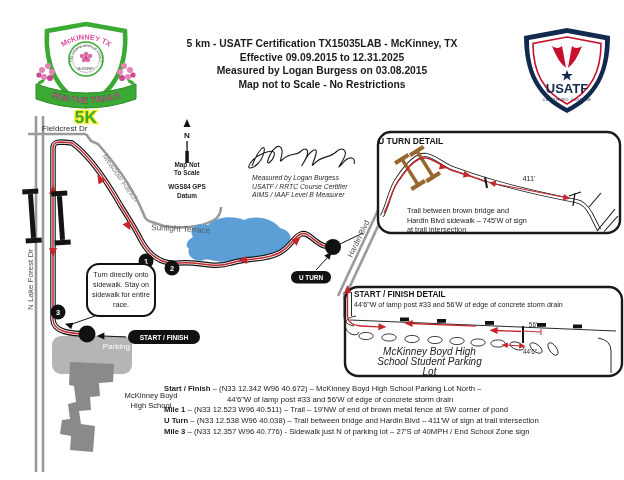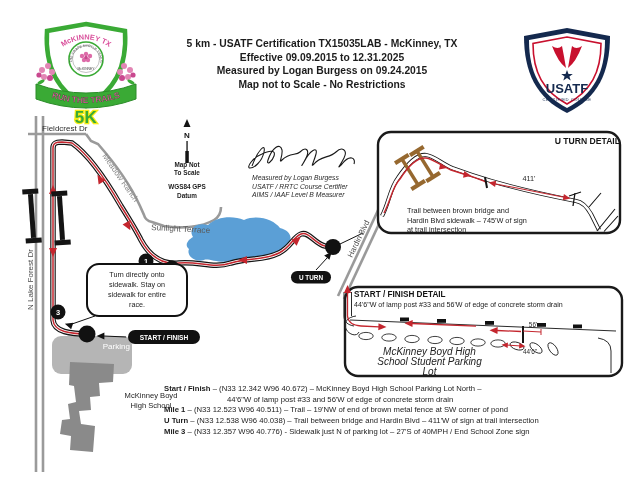--- a/index.html
+++ b/index.html
@@ -8,28 +8,28 @@
   .abs{position:absolute;}
   #map-svg{position:absolute;left:0;top:0;z-index:0;}
   .txt{position:absolute;z-index:2;}
   .title-block{left:140px;top:37px;width:364px;text-align:center;
                font-size:10.3px;font-weight:bold;line-height:13.5px;color:#1c1c1c;}
   .north-note{left:163px;top:161px;width:48px;text-align:center;
               font-size:6.4px;font-weight:bold;line-height:8.2px;color:#1c1c1c;}
   .north-note .gap{height:6px;}
   .cert-lines{left:252px;top:174px;font-size:6.8px;font-style:italic;
               line-height:8.7px;color:#2a2a2a;}
-  .callout{left:86px;top:263px;width:58px;padding:5px 20px;border:2.4px solid #111;
+  .callout{left:86px;top:263px;width:58px;padding:5px 4px;border:2.4px solid #111;
            border-radius:13px;background:#fff;text-align:center;
            font-size:7.2px;line-height:10px;color:#1c1c1c;z-index:2;}
   .school-label{left:82px;top:391px;width:66px;text-align:center;
                 font-size:7.6px;line-height:9.6px;color:#222;margin-left:36px;}
   .parking-label{left:66px;top:342px;width:50px;text-align:center;color:#fff;
                  font-size:8px;line-height:10.5px;z-index:2;margin-left:32px;}
-  .uturn-title{left:378px;top:136px;width:242px;text-align:right;
+  .uturn-title{left:378px;top:136px;width:242px;text-align:left;
                font-size:8.6px;font-weight:bold;color:#151515;}
   .uturn-caption{left:407px;top:206px;width:122px;font-size:7.3px;line-height:9.6px;color:#222;}
   .sf-title{left:354px;top:290px;font-size:8.2px;font-weight:bold;color:#151515;}
   .sf-subtitle{left:354px;top:301px;font-size:7.1px;color:#222;}
   .sf-caption{left:372px;top:347px;width:115px;text-align:center;font-style:italic;
               font-size:10px;line-height:10px;color:#222;}
   .descs{left:164px;top:384px;width:456px;font-size:7.7px;line-height:10.7px;color:#1c1c1c;}
   .descs .indent{padding-left:63px;}
   .descs b{font-weight:bold;}
 </style>
@@ -260,21 +260,21 @@
     </g>
     <polygon fill="#14294e" points="49,44 50.5,47.9 54.8,47.9 51.4,50.4 52.7,54.5 49,52 45.3,54.5 46.6,50.4 43.2,47.9 47.5,47.9"></polygon>
     <text x="49" y="67" text-anchor="middle" font-size="13" font-weight="bold" fill="#14294e">USATF</text>
     <text x="49" y="74.5" text-anchor="middle" font-size="4.2" fill="#14294e" style="letter-spacing:0.5px;">CERTIFIED COURSE</text>
   </g>
 </svg>
 
 <div class="txt title-block">
   <div>5 km - USATF Certification TX15035LAB - McKinney, TX</div>
   <div>Effective 09.09.2015 to 12.31.2025</div>
-  <div>Measured by Logan Burgess on 09.24.2015</div>
+  <div>Measured by Logan Burgess on 03.08.2015</div>
   <div>Map not to Scale - No Restrictions</div>
 </div>
 
 <div class="txt north-note">
   <div>Map Not</div>
   <div>To Scale</div>
   <div class="gap"></div>
   <div>WGS84 GPS</div>
   <div>Datum</div>
 </div>

